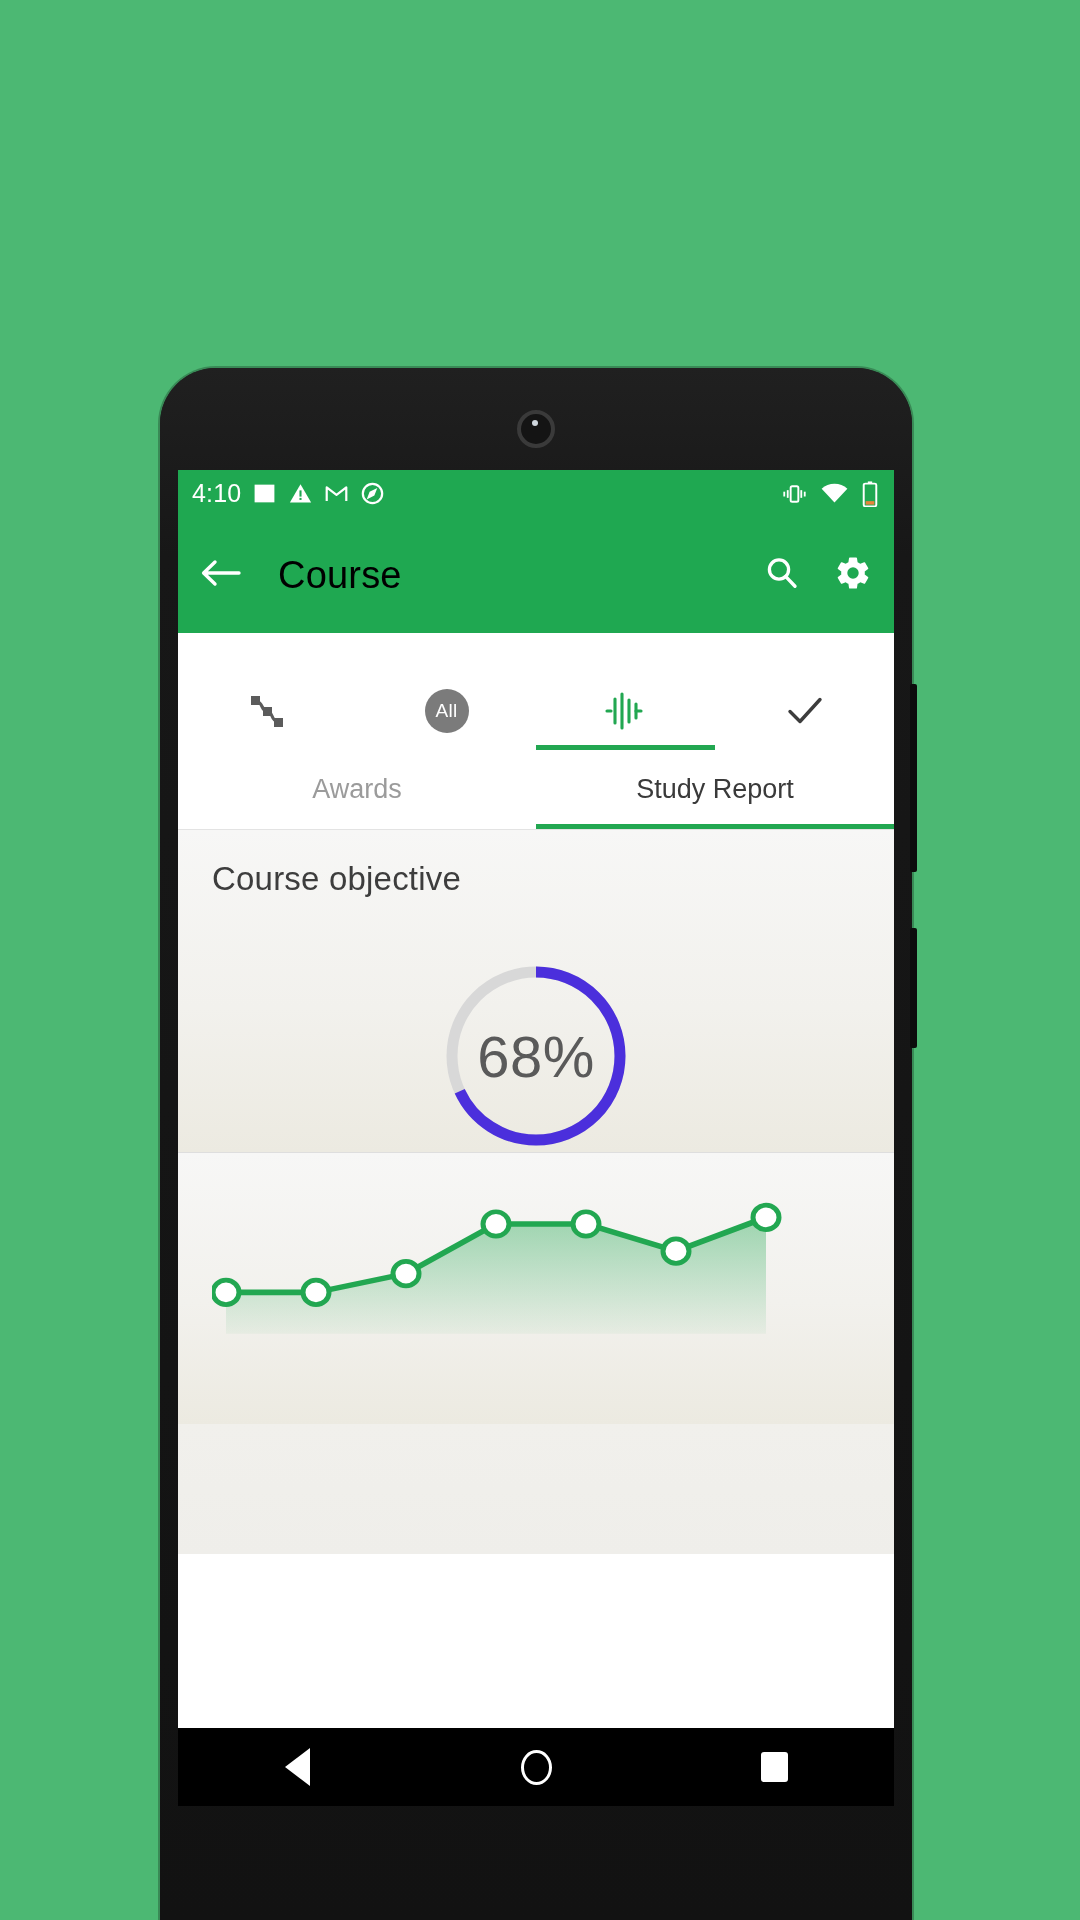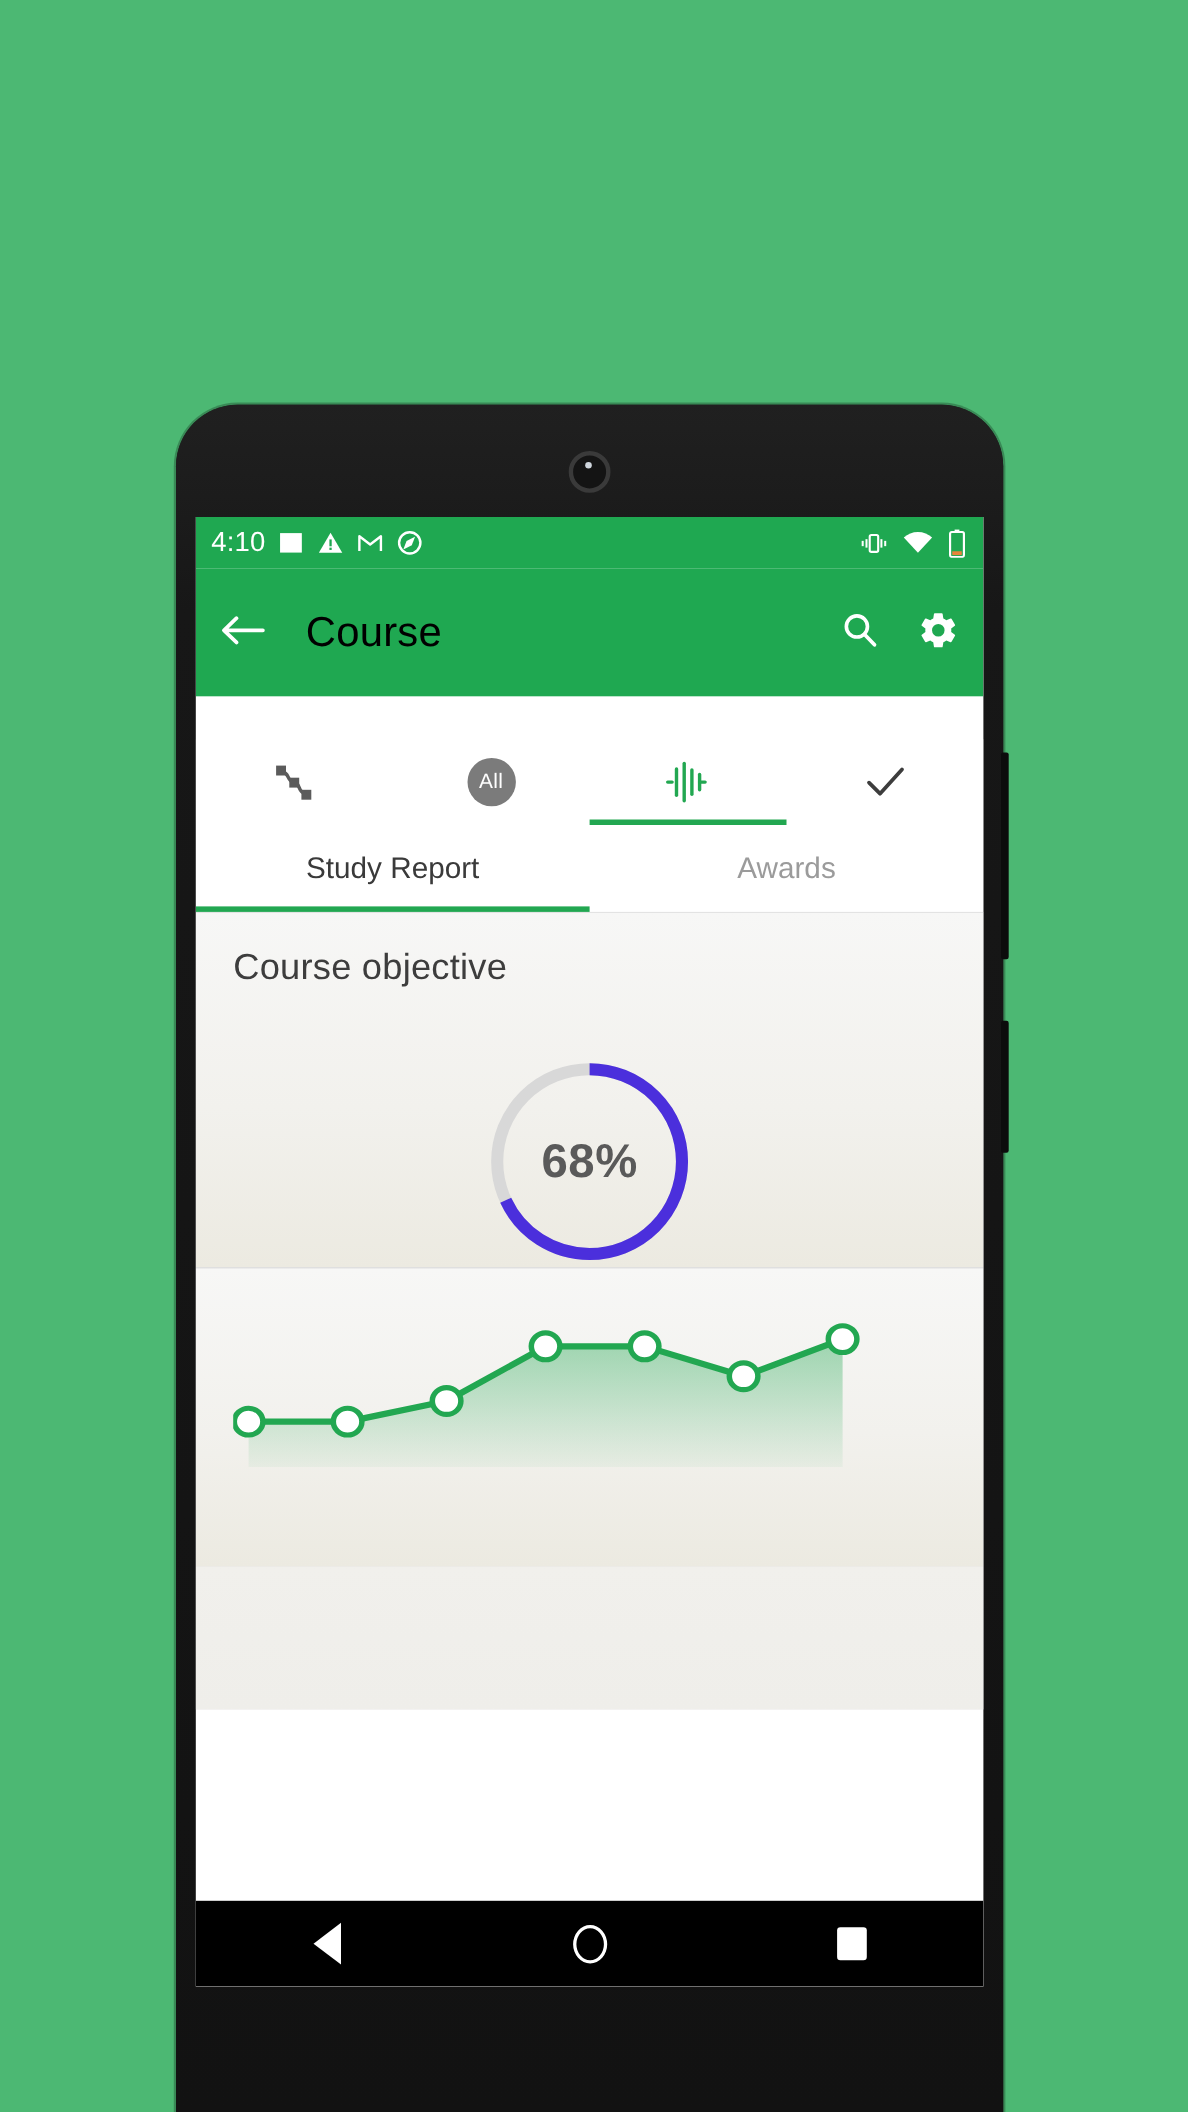--- a/index.html
+++ b/index.html
@@ -143,21 +143,21 @@
   }
   .texttab.active { color: #3a3a3a; }
   .texttab .indicator {
     position: absolute;
     left: 0; right: 0; bottom: 0;
     height: 5px;
     background: #22a751;
   }
 
   
-  .content { background: #e5e5e5; }
+  .content { background: #eab308; }
 
   .card {
     background: linear-gradient(180deg,#f7f7f6 0%,#f2f1ed 55%,#eceae1 100%);
     padding: 30px 34px 0 34px;
     position: relative;
   }
   .card + .card { border-top: 1px solid #dedede; }
 
   .card-title {
     font-size: 33px;
@@ -173,22 +173,22 @@
     margin-top: 58px;
   }
   .ring { position: relative; width: 200px; height: 200px; }
   .ring svg { display: block; }
   .ring-label {
     position: absolute;
     inset: 0;
     display: flex;
     align-items: center;
     justify-content: center;
-    font-size: 43px;
-    font-weight: bold;
+    font-size: 58px;
+    font-weight: normal;
     color: #5a5a5a;
     letter-spacing: .5px;
   }
   .lessons {
     text-align: center;
     margin-top: 42px;
     font-size: 29px;
     color: #6e6e68;
   }
   .lessons b { color: #5c5c57; font-weight: bold; }
@@ -348,26 +348,26 @@
         <span class="indicator"></span>
       </div>
       <div class="icontab">
         <svg width="44" height="40" viewBox="0 0 44 40">
           <path fill="none" stroke="#3d3d3d" stroke-width="3.4" stroke-linecap="round" stroke-linejoin="round" d="M7 20.5 17 30.5 37 8.5"></path>
         </svg>
       </div>
     </div>
 
     <div class="texttabs">
+      <div class="texttab">
+        <span>Awards</span>
+      </div>
       <div class="texttab active">
         <span>Study Report</span>
         <span class="indicator"></span>
-      </div>
-      <div class="texttab">
-        <span>Awards</span>
       </div>
     </div>
 
     <div class="content">
 
       <div class="card objective-card">
         <div class="card-title">Course objective</div>
 
         <div class="ring-wrap">
           <div class="ring">

